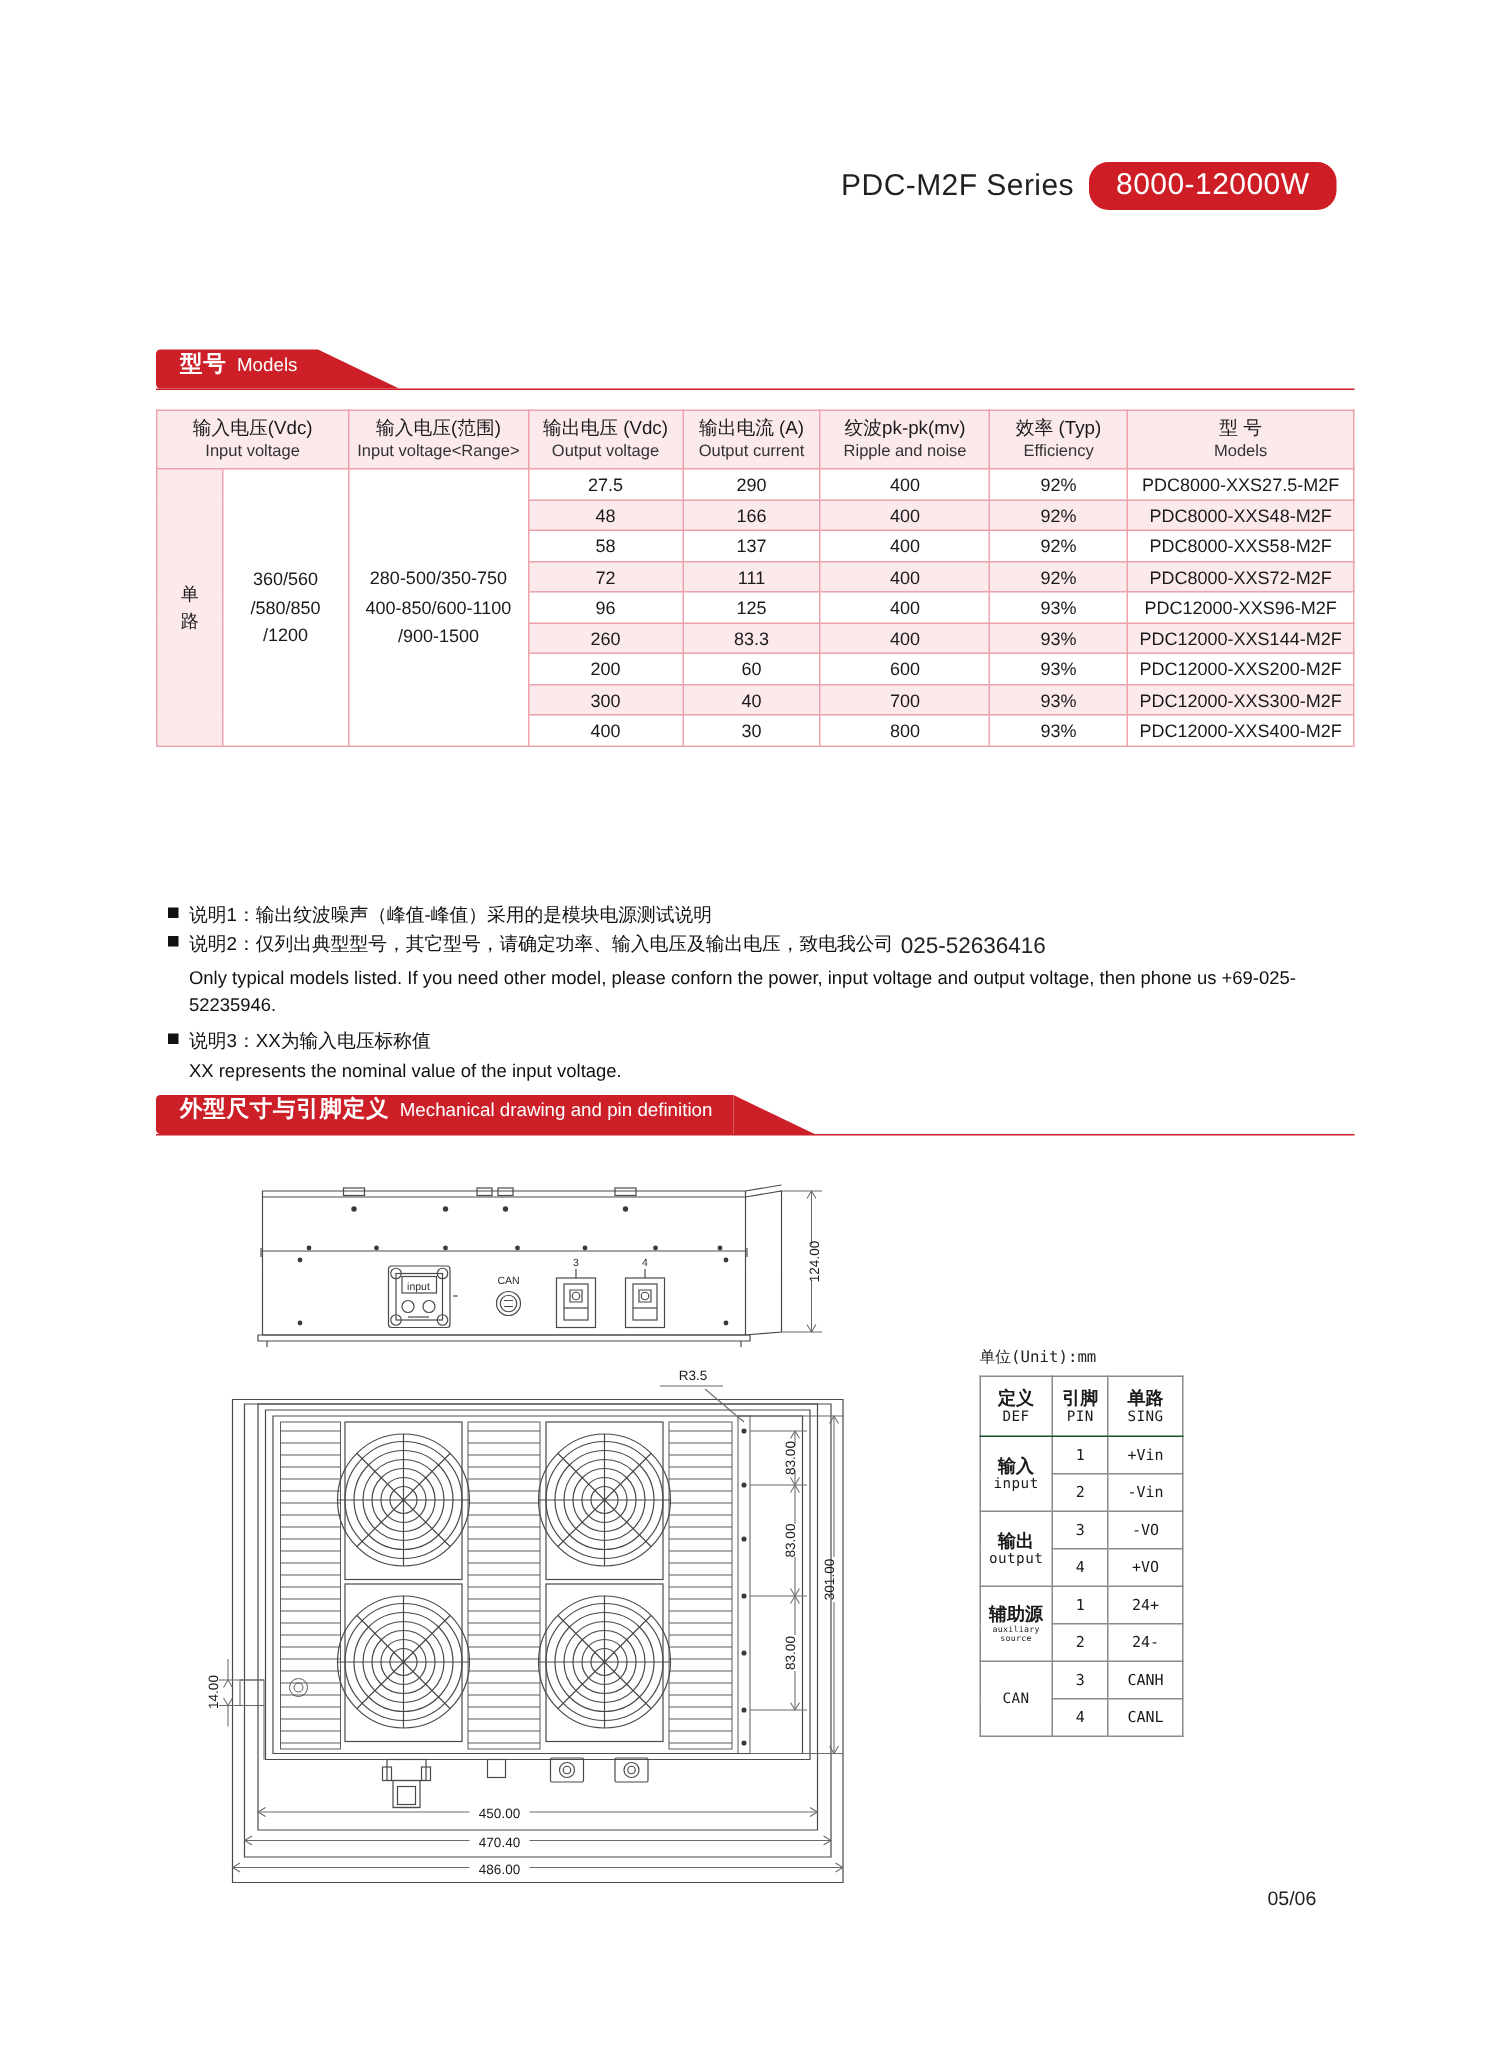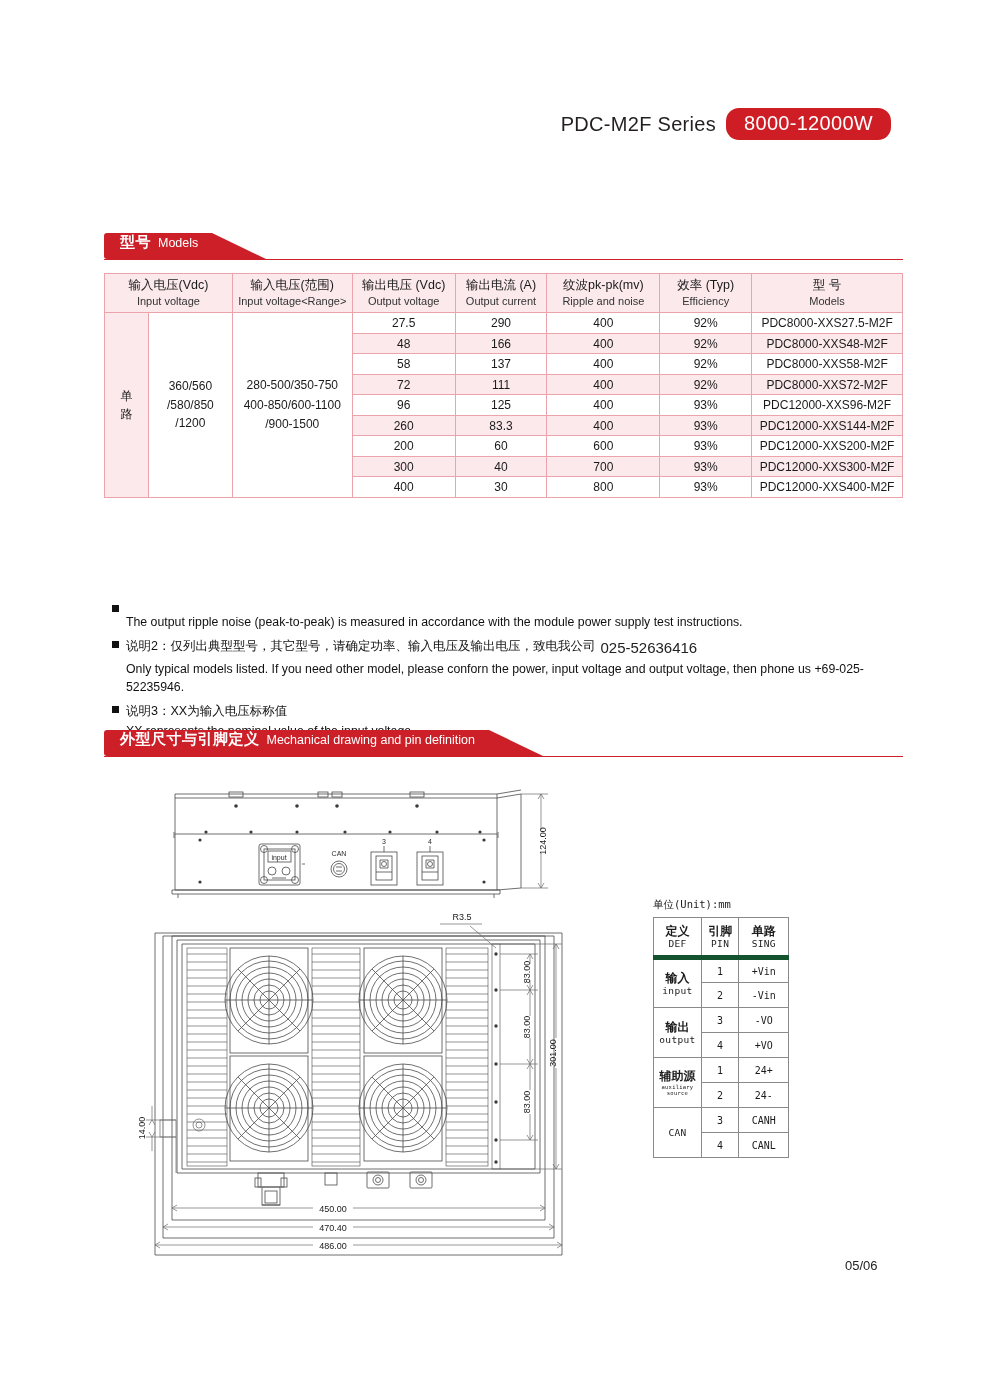--- a/index.html
+++ b/index.html
@@ -127,21 +127,21 @@
     font-size: 10.5px;
   }
   .pin-table td {
     border: 1px solid #8a8a8a;
     text-align: center;
     height: 25px;
     color: #1a1a1a;
     padding: 1px;
   }
   .pin-table .thick-top td { border-top: 1px solid #4a4a4a; }
-  .pin-head td { height: 40px; border-bottom: 5px solid #14532d; margin-top: 12px; }
+  .pin-head td { height: 40px; border-bottom: 1px solid #14532d; margin-top: 12px; }
   .pin-cn { display: block; font-size: 12px; font-weight: 700; line-height: 1.2; }
   .pin-en { display: block; font-family: "DejaVu Sans Mono", monospace; font-size: 9.5px; letter-spacing: .3px; }
   .pin-en-tiny { display: block; font-family: "DejaVu Sans Mono", monospace; font-size: 5.5px; letter-spacing: .2px; }
   .pin-val { font-family: "DejaVu Sans Mono", monospace; font-size: 10px; }
   .pin-num { font-family: "DejaVu Sans Mono", monospace; font-size: 10px; }
   .pin-group { width: 48px; }
   .pin-pin { width: 38px; }
   .pin-sing { width: 50px; }
 
   
@@ -277,22 +277,22 @@
         <td class="col-ripple">800</td>
         <td class="col-eff">93%</td>
         <td class="col-model">PDC12000-XXS400-M2F</td>
       </tr>
     </tbody>
 </table>
 
 <div class="notes" id="notes-container">
     <div class="note-cn">
       <span class="note-bullet"></span>
+      <span>说明1：输出纹波噪声（峰值-峰值）采用的是模块电源测试说明</span>
     </div>
-    <div class="note-en">The output ripple noise (peak-to-peak) is measured in accordance with the module power supply test instructions.</div>
     <div class="note-cn">
       <span class="note-bullet"></span>
       <span>说明2：仅列出典型型号，其它型号，请确定功率、输入电压及输出电压，致电我公司</span>
       <span class="note-phone">025-52636416</span>
     </div>
     <div class="note-en">Only typical models listed. If you need other model, please conforn the power, input voltage and output voltage, then phone us  +69-025-52235946.</div>
     <div class="note-cn">
       <span class="note-bullet"></span>
       <span>说明3：XX为输入电压标称值</span>
     </div>

